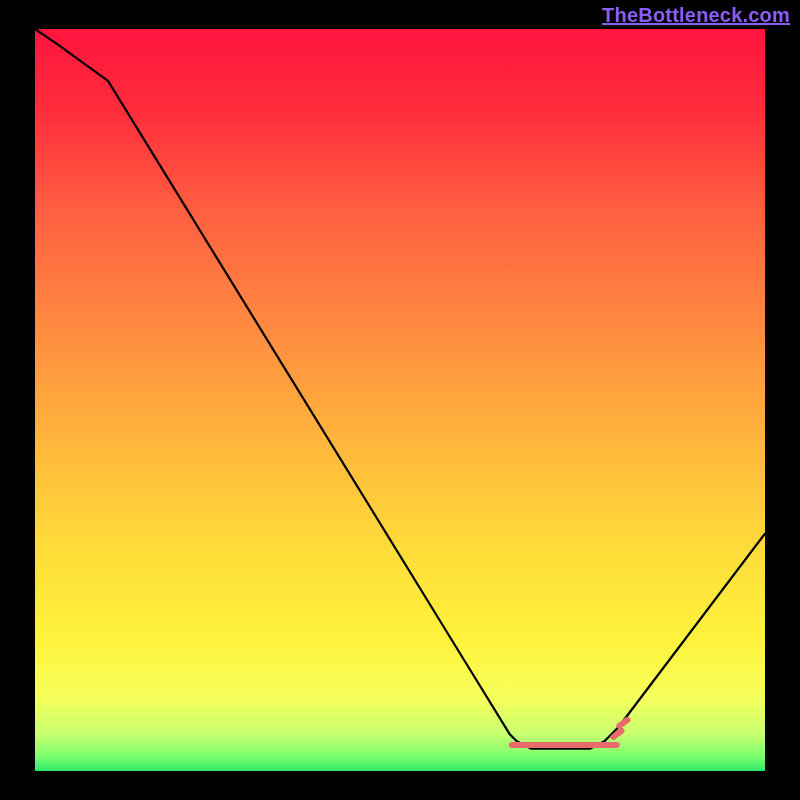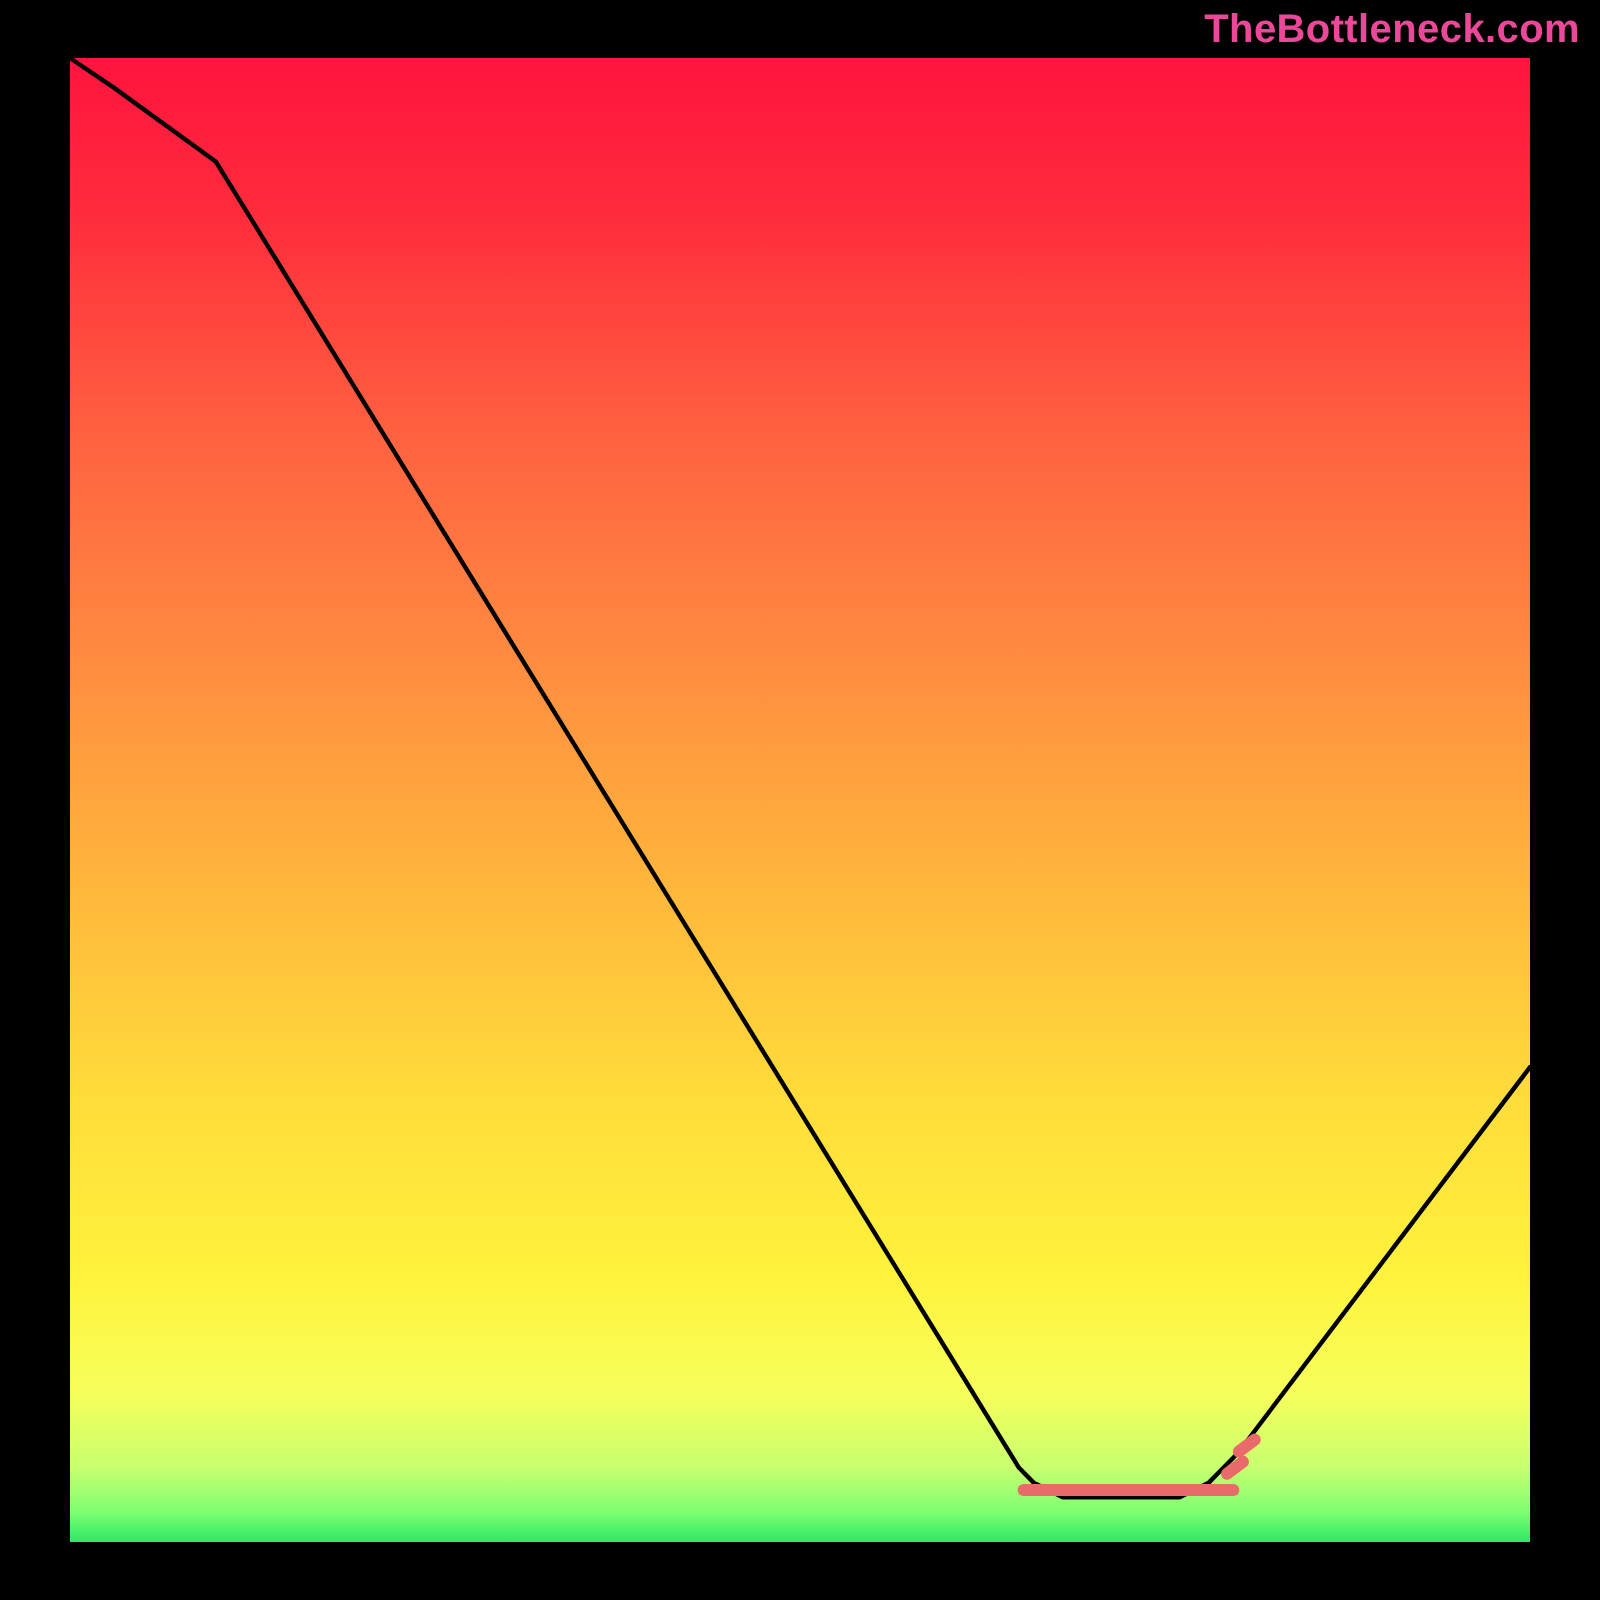--- a/index.html
+++ b/index.html
@@ -12,26 +12,27 @@
   }
   .wrap {
     position: relative;
     width: 800px;
     height: 800px;
   }
   .watermark {
     position: absolute;
     top: 4px;
     right: 10px;
-    color: #ec4899;
+    color: #8b5cf6;
     font-family: Arial, Helvetica, sans-serif;
     font-size: 20px;
     font-weight: 600;
     letter-spacing: 0.2px;
     z-index: 10;
+    text-decoration: underline;
   }
   svg.chart {
     position: absolute;
     left: 0;
     top: 0;
     width: 800px;
     height: 800px;
   }
 </style>
 </head>

